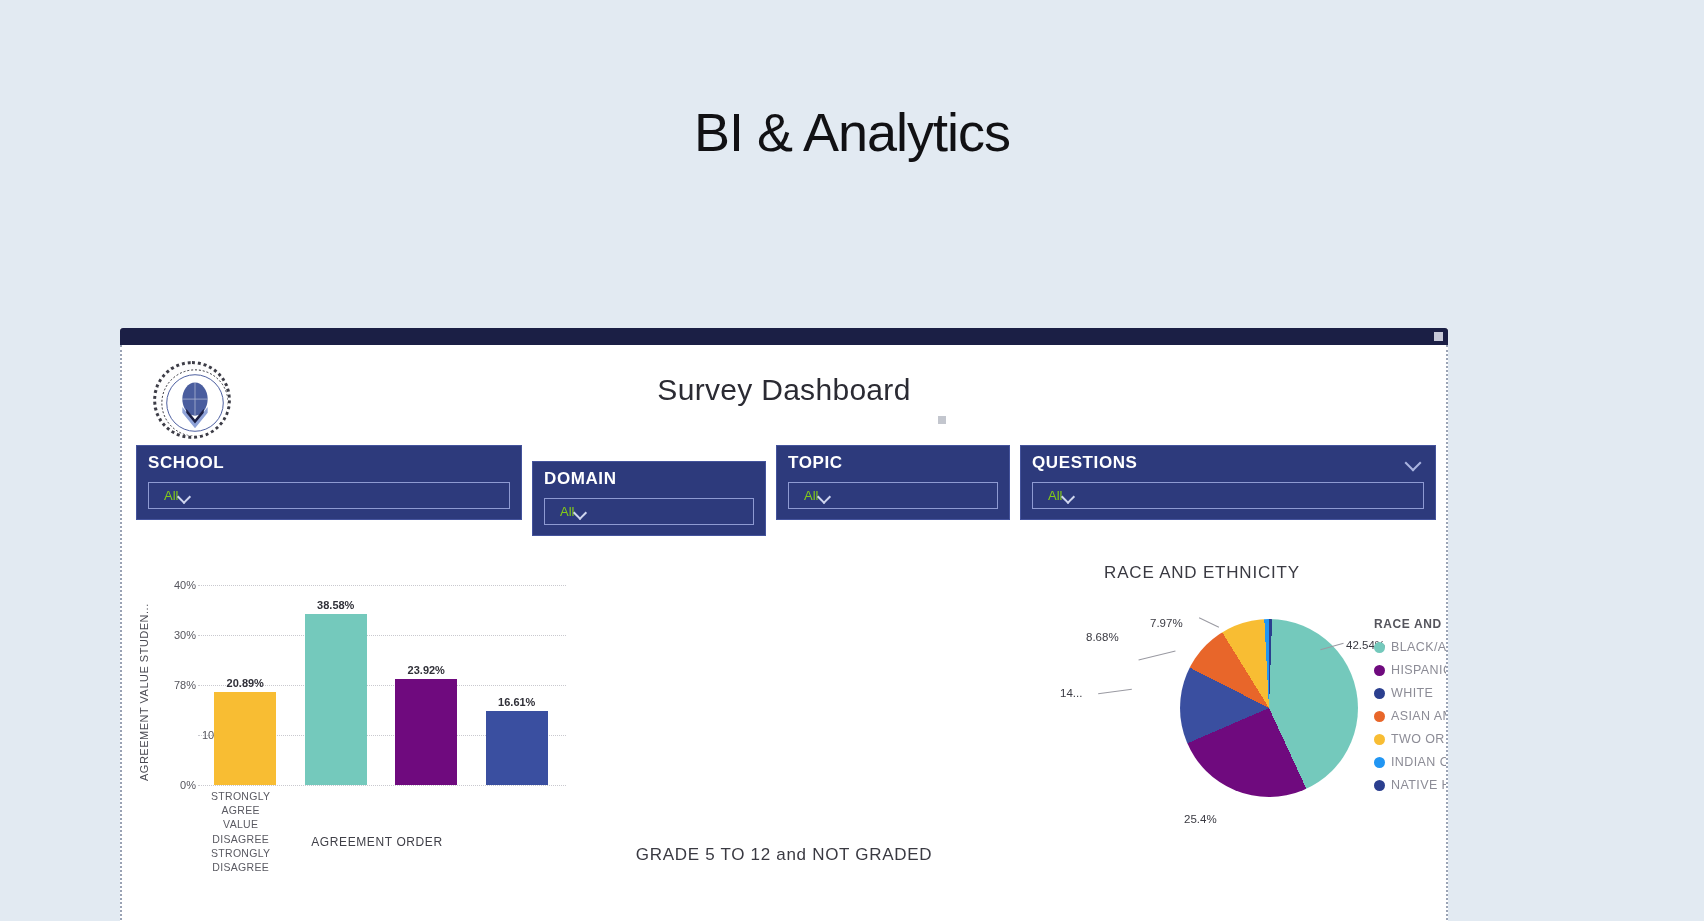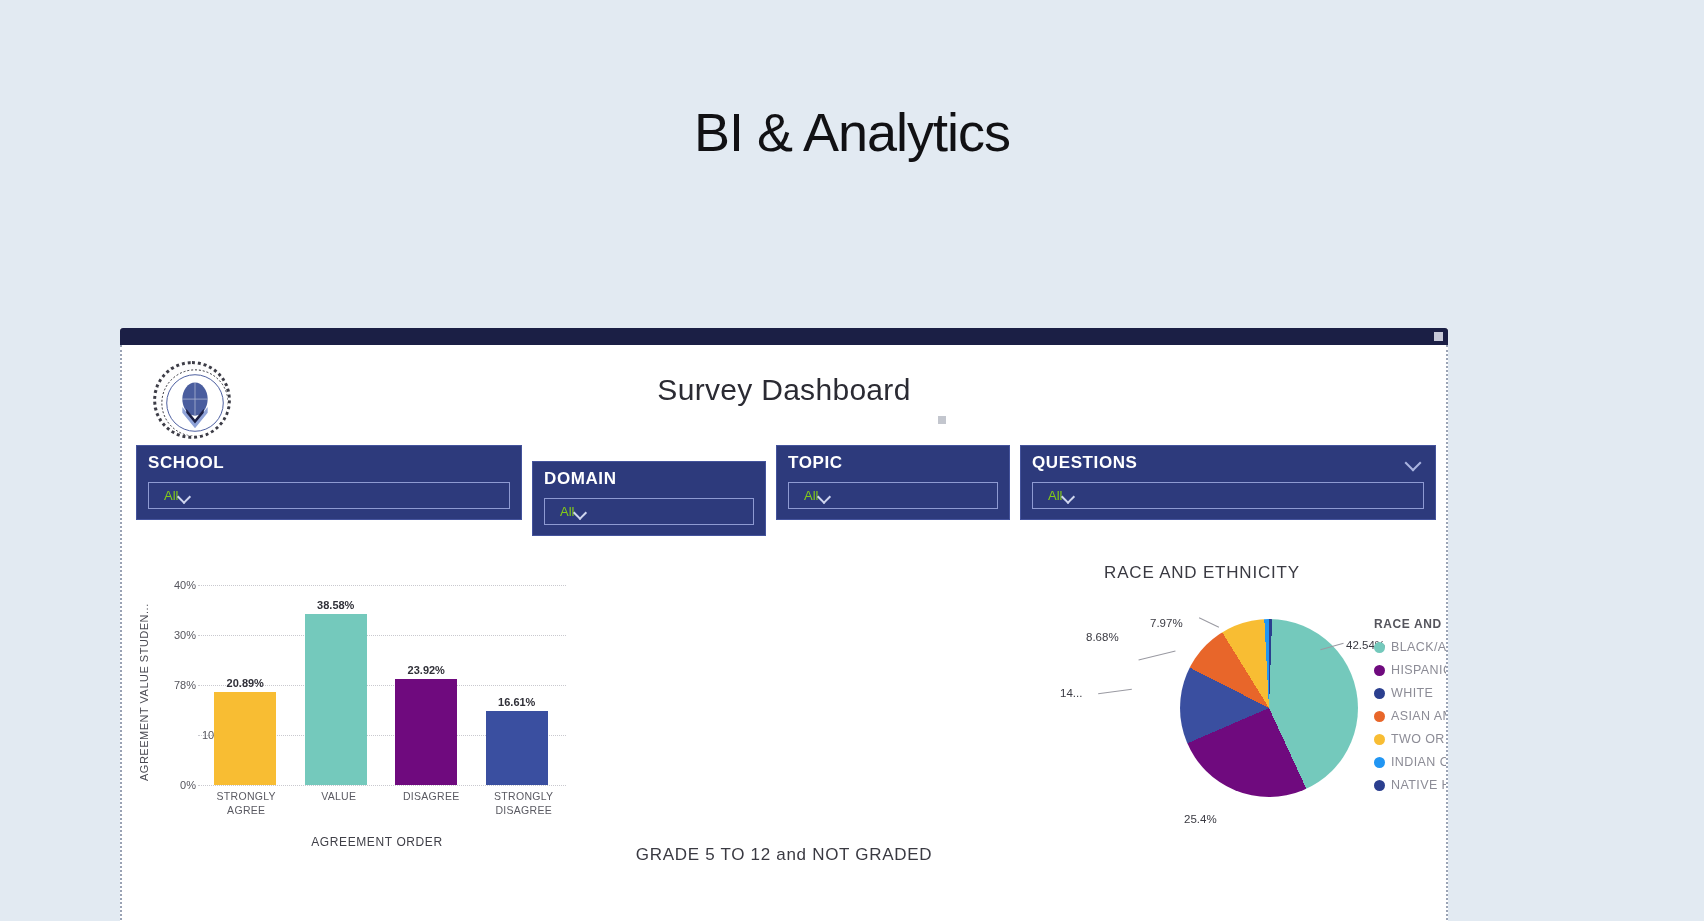--- a/index.html
+++ b/index.html
@@ -156,21 +156,21 @@
   }
   .bars {
     position: absolute; left: 30px; right: 4px; bottom: 0; top: 0;
     display: flex; align-items: flex-end; justify-content: space-around;
   }
   .barcol { width: 22%; display: flex; flex-direction: column; align-items: center; height: 100%; justify-content: flex-end; position: relative; }
   .barval { font-size: 11px; color: #303038; margin-bottom: 3px; font-weight: 600; }
   .bar { width: 62px; }
   .xlabels {
     position: absolute; left: 66px; right: 4px; top: 222px;
-    display: flex; justify-content: space-around;
+    display: flex; justify-content: space-around; flex-direction: column;
   }
   .xlabel { width: 22%; text-align: center; font-size: 10.5px; color: #5a5a62; line-height: 1.35; letter-spacing: .3px; }
   .x-axis-title {
     position: absolute; left: 50px; right: 4px; top: 268px;
     text-align: center; font-size: 12px; color: #3f3f47; letter-spacing: .6px;
   }
 
   
   .donut-wrap { position: absolute; left: 460px; top: 222px; width: 430px; height: 300px; }
   .donut {

